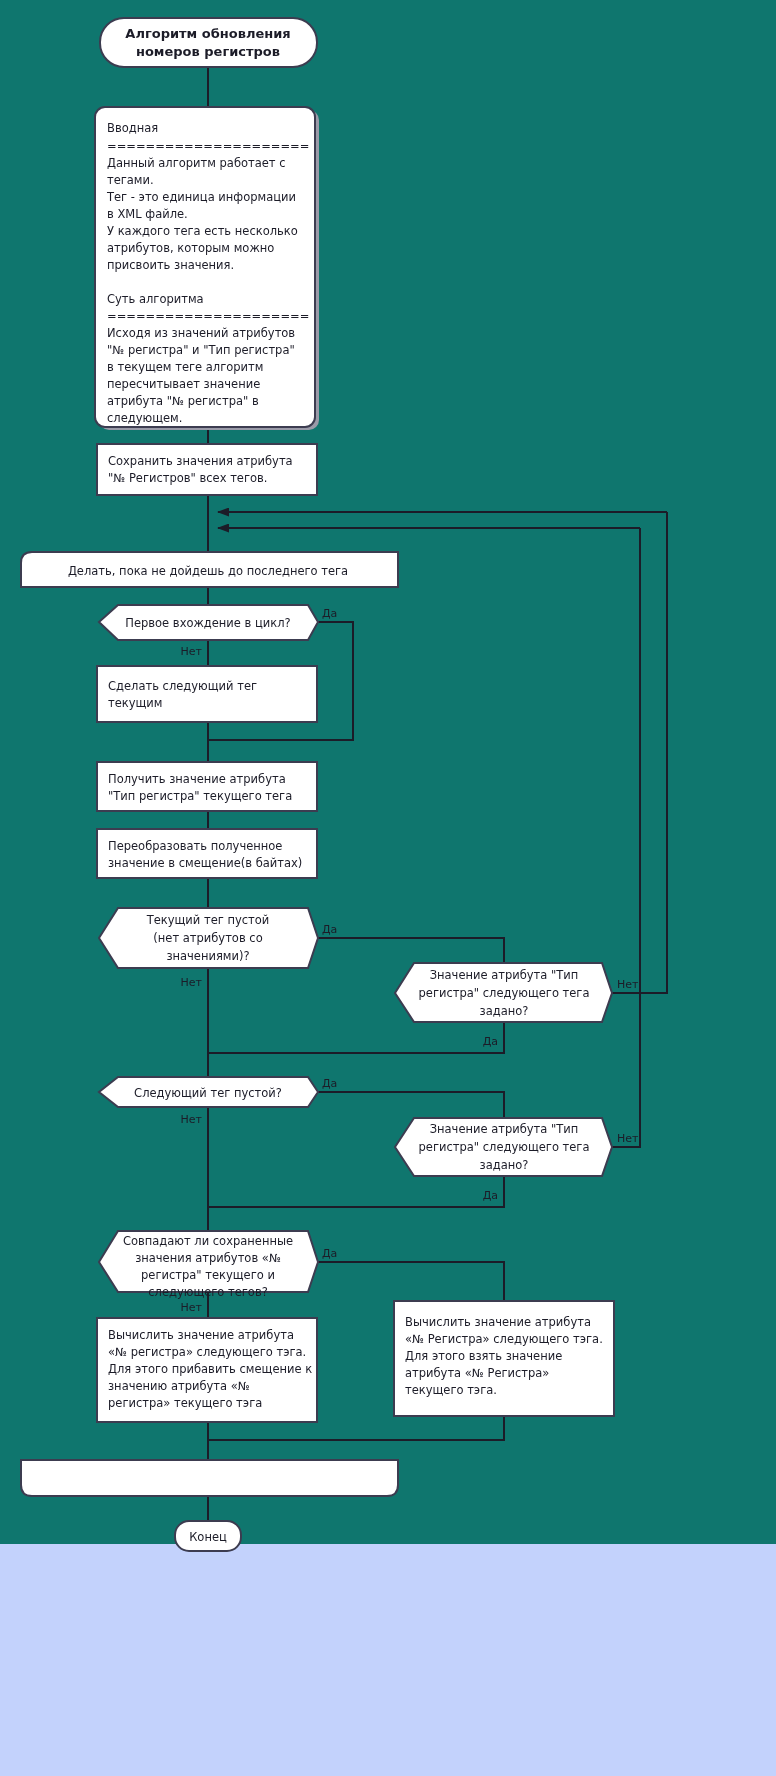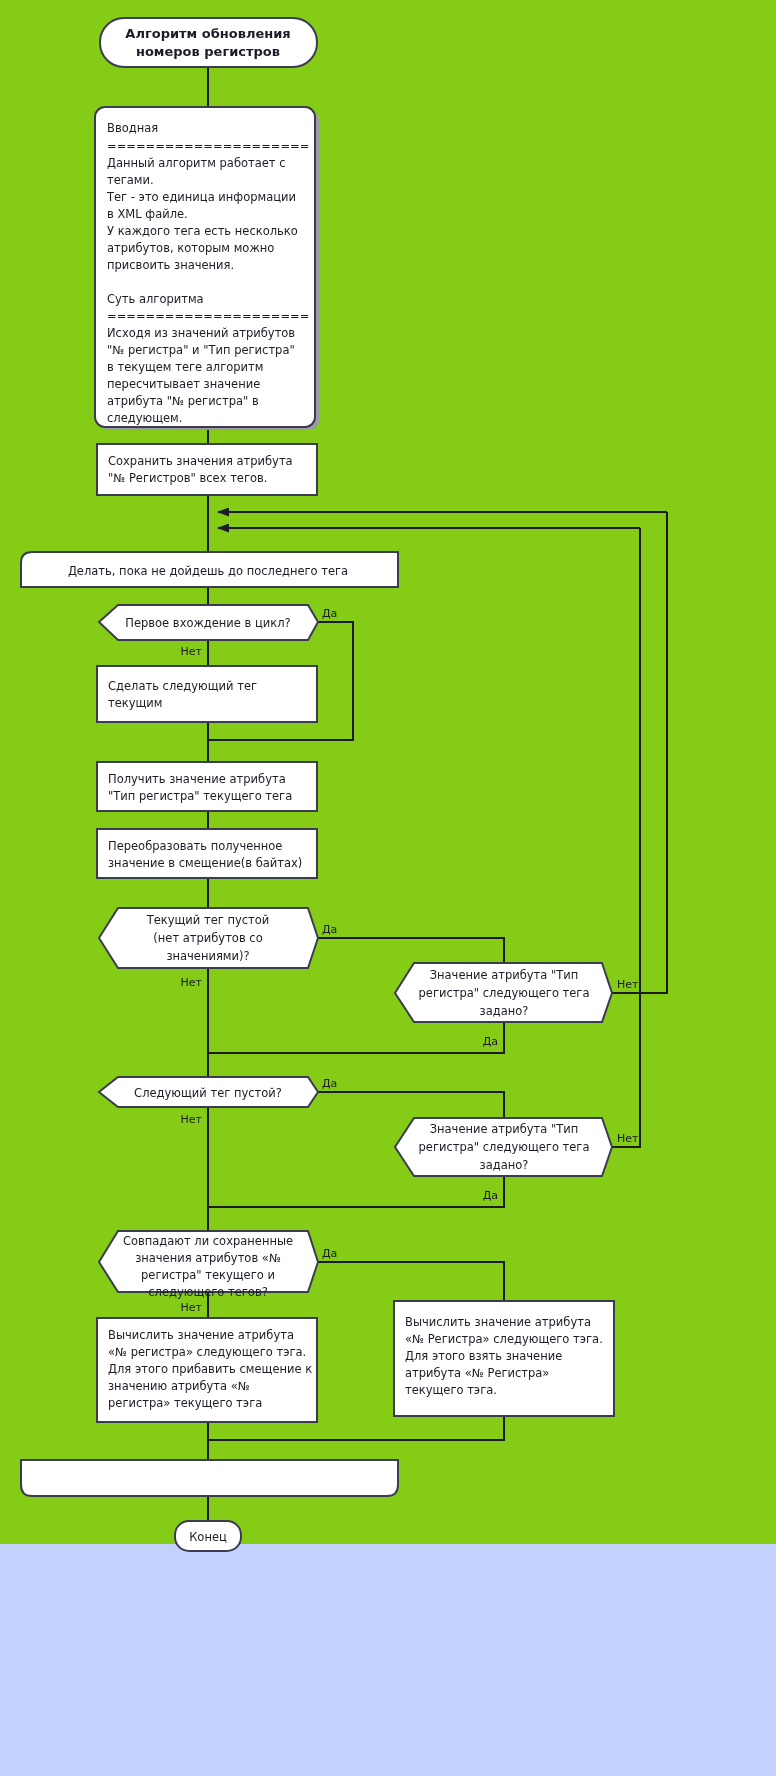--- a/index.html
+++ b/index.html
@@ -10,21 +10,21 @@
   body {
     width: 776px;
     height: 1776px;
     font-family: "DejaVu Sans", sans-serif;
     overflow: hidden;
   }
   #flow-root {
     position: relative;
     width: 776px;
     height: 1544px;
-    background: #84cc16;
+    background: #0f766e;
   }
   svg.flow {
     display: block;
     width: 776px;
     height: 1776px;
   }
   .shape-fill { fill: #ffffff; }
   .shape-stroke { stroke: #3c3c50; stroke-width: 2; }
   .shadow-rect { fill: #9a9aa8; }
   .conn { stroke: #1c1c28; stroke-width: 2; fill: none; }

